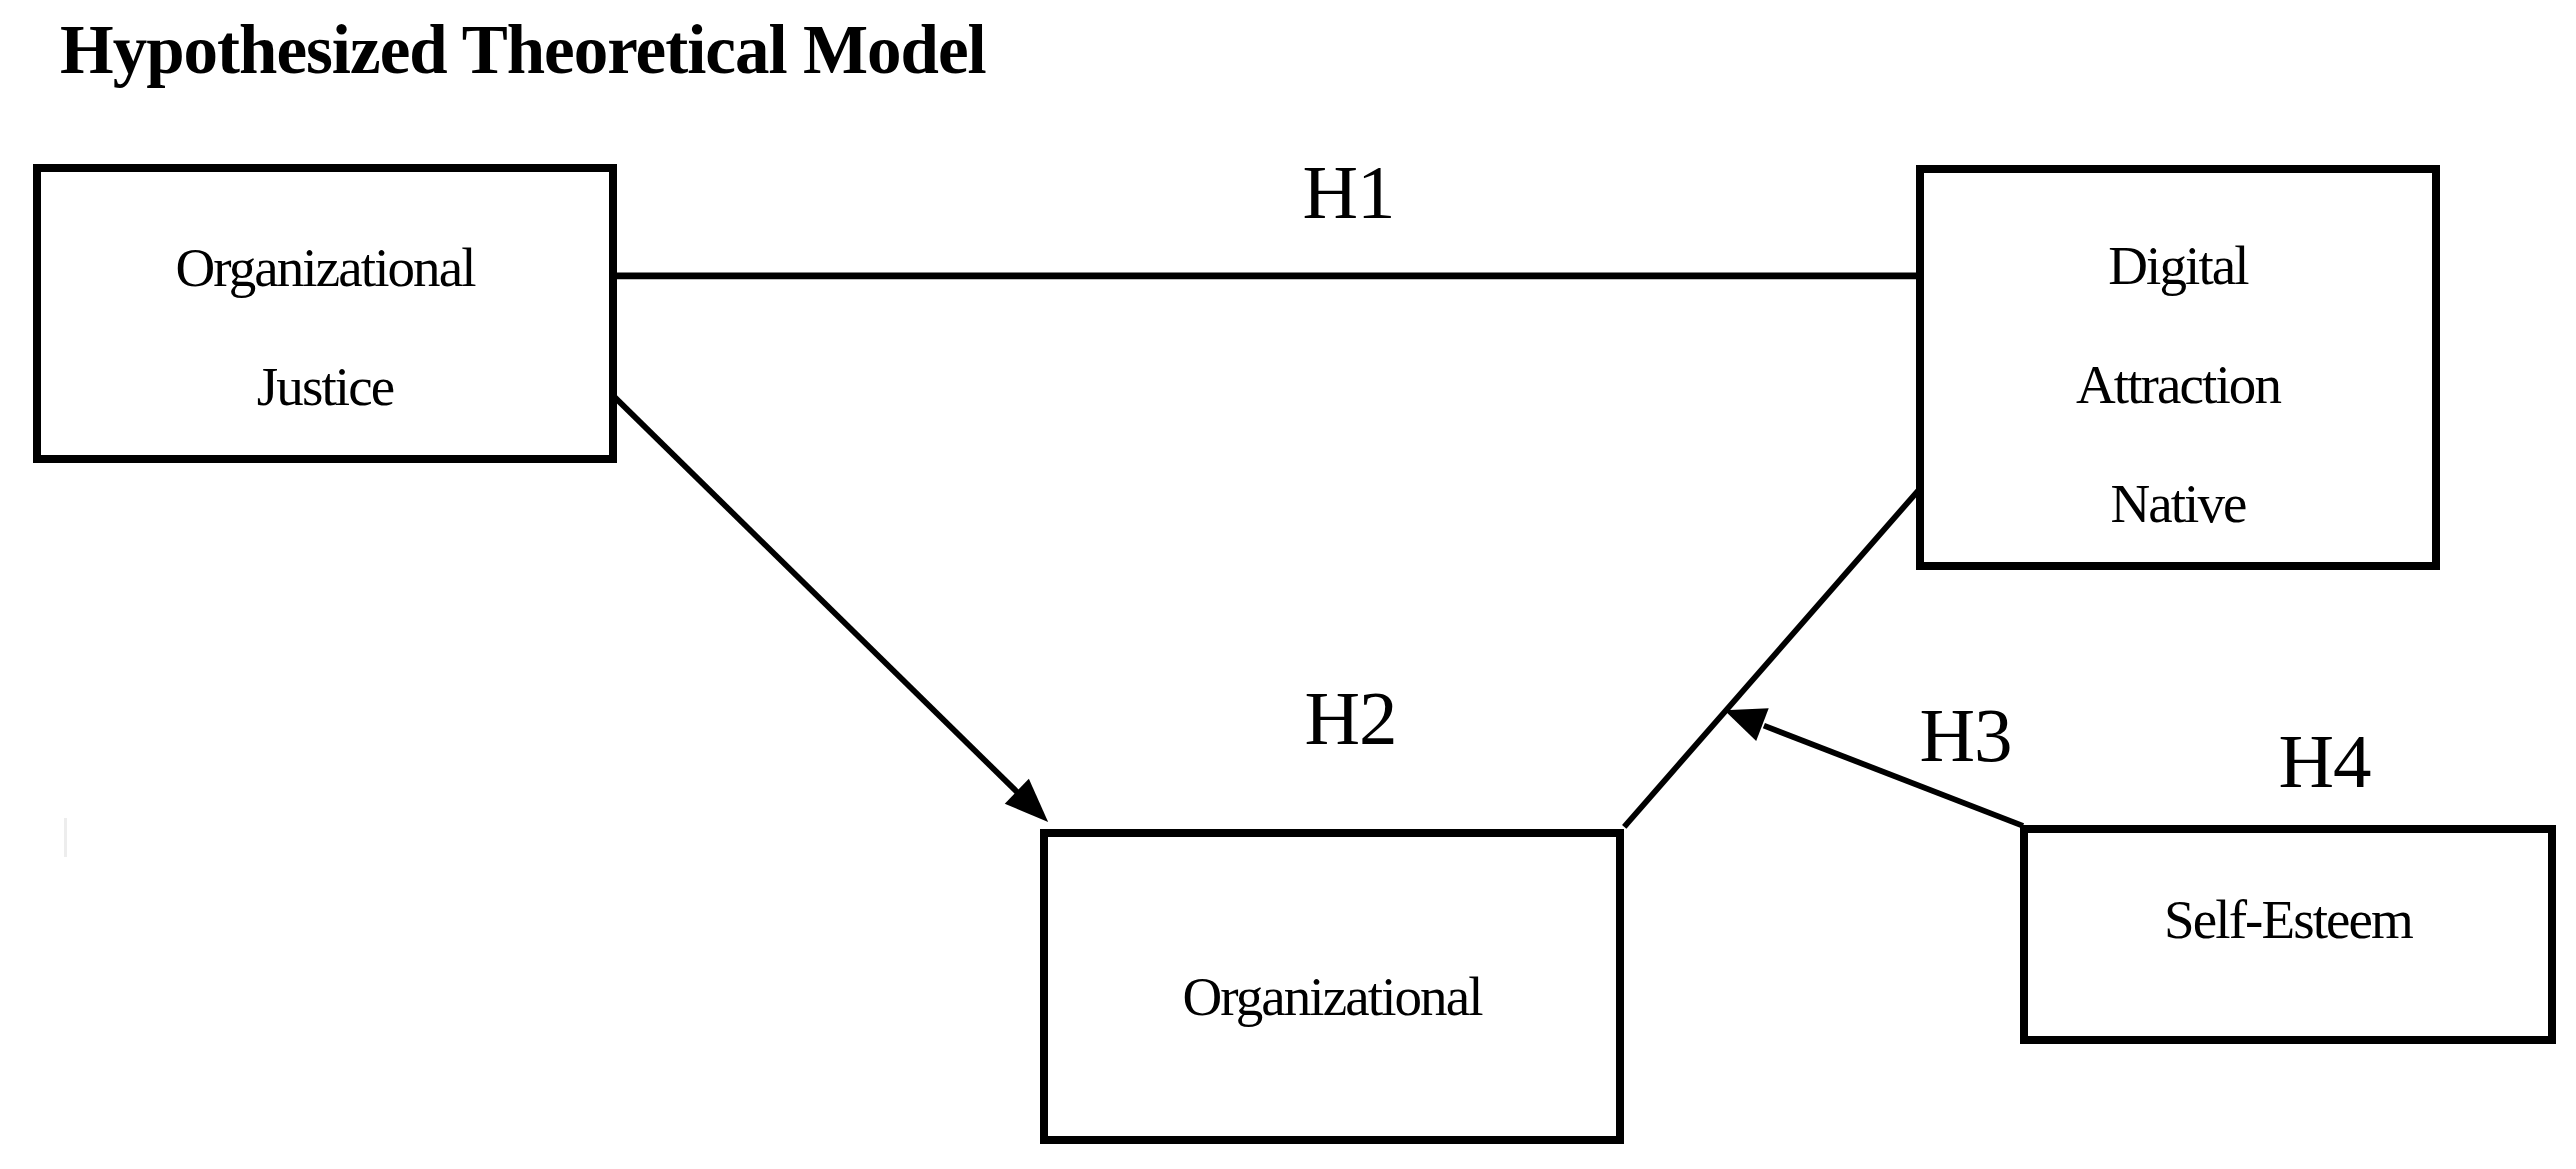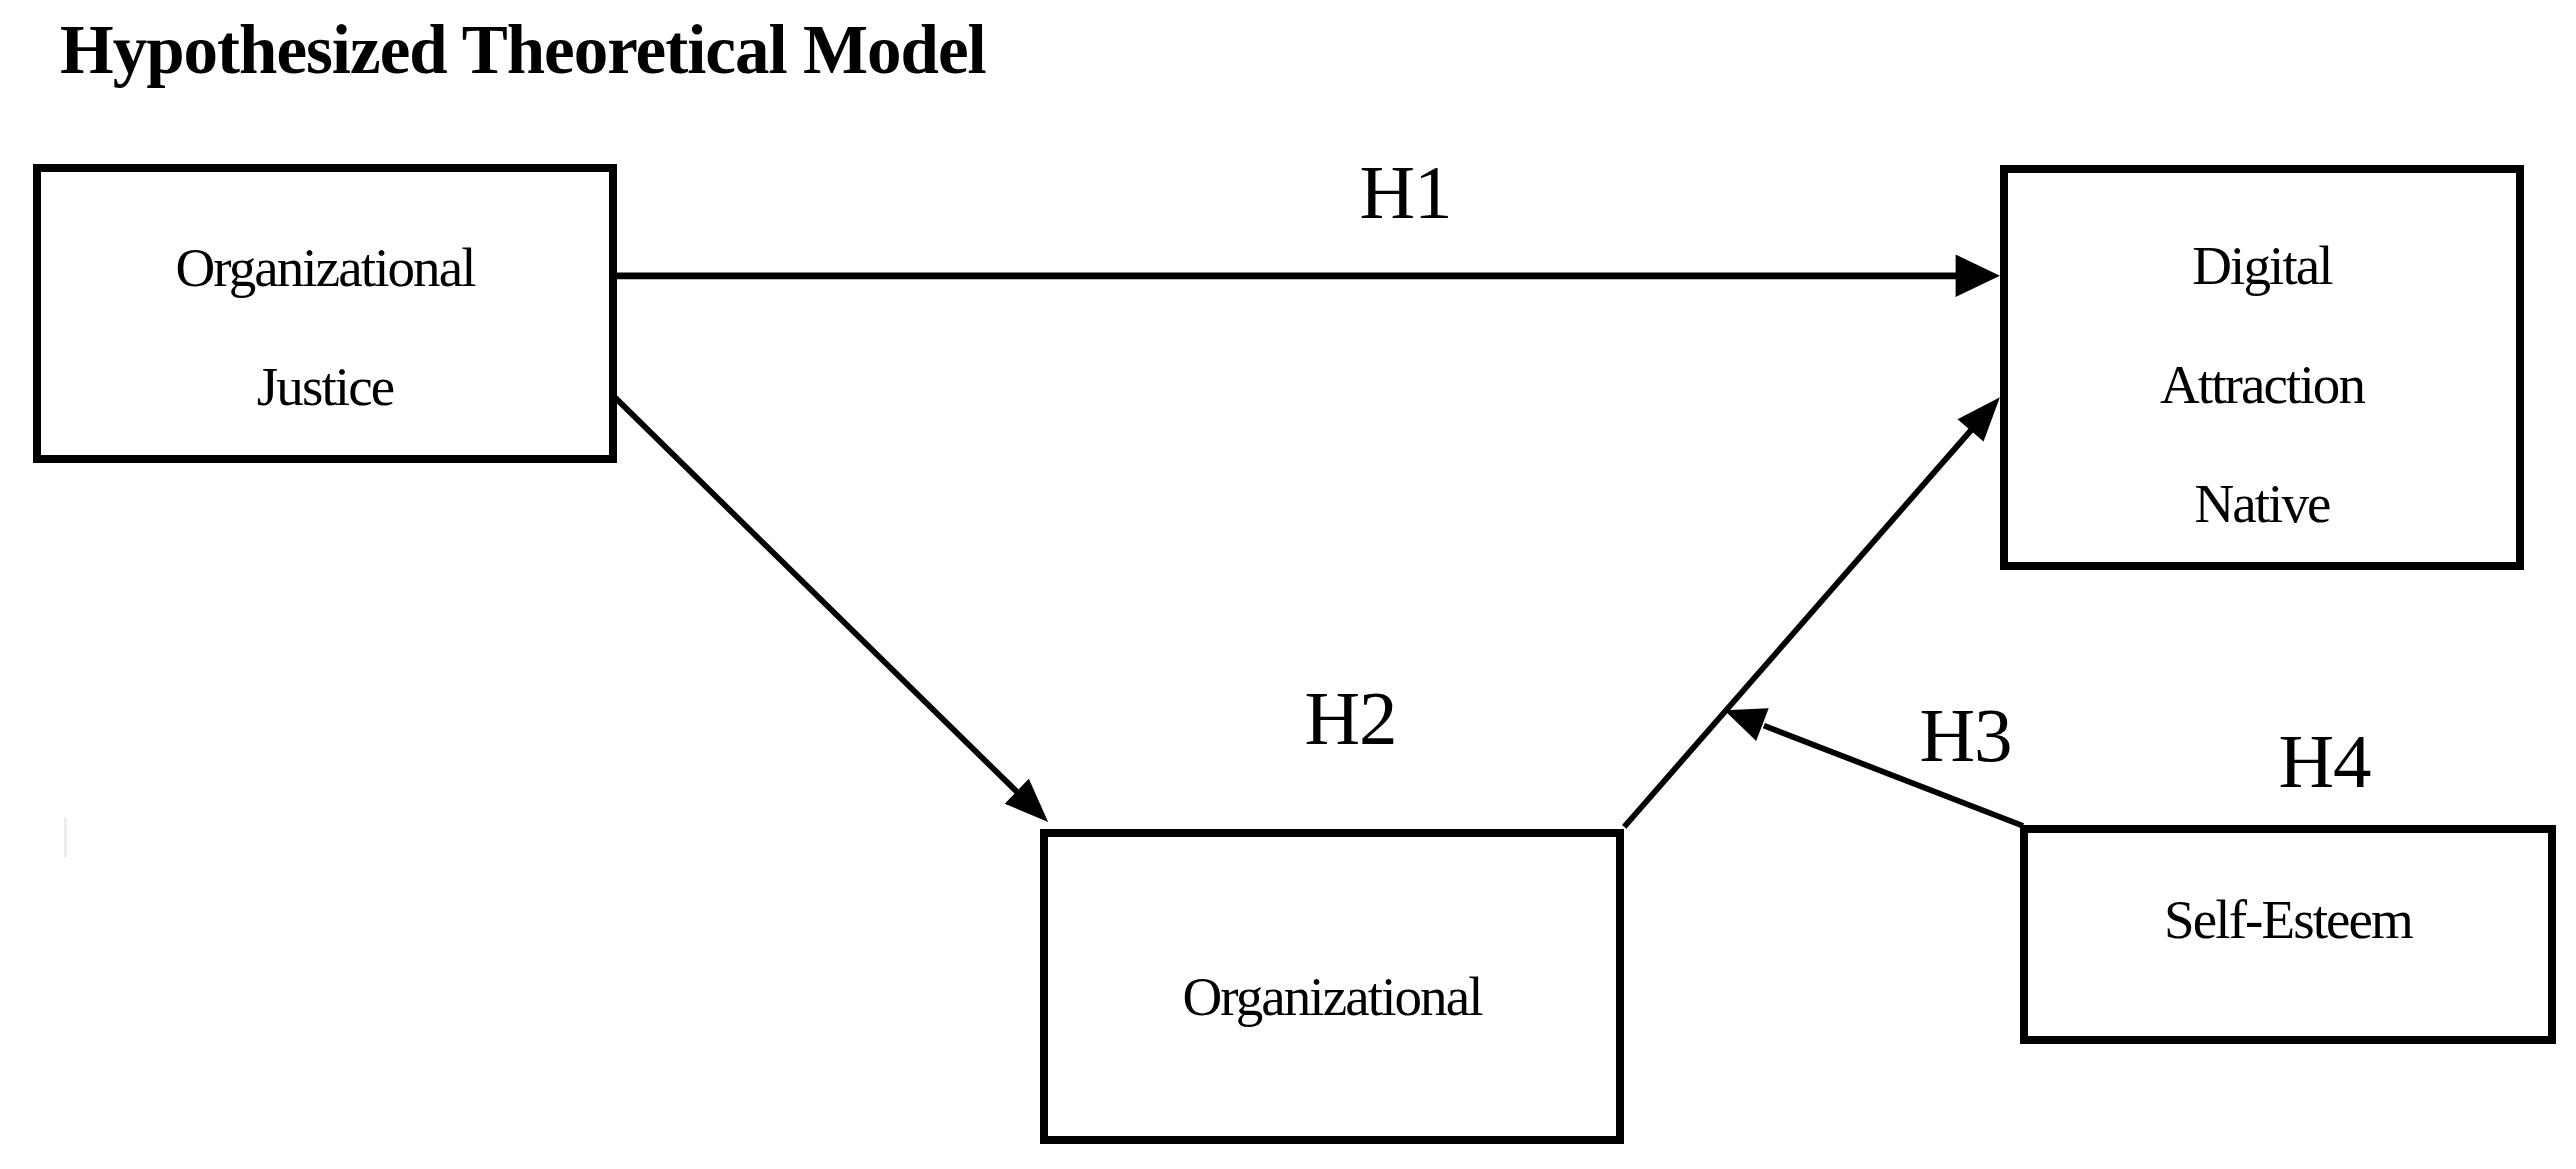--- a/index.html
+++ b/index.html
@@ -45,35 +45,35 @@
     text-align: center;
     font-size: 55px;
     letter-spacing: -1.9px;
     line-height: 119px;
   }
   .node-box .node-label-line {
     display: block;
     white-space: nowrap;
   }
   .node-justice     { left: 33px;   top: 164px; width: 584px; height: 299px; padding-top: 27px; }
-  .node-attraction  { left: 2000px; top: 165px; width: 524px; height: 405px; padding-top: 33px; }
+  .node-attraction  { left: 1916px; top: 165px; width: 524px; height: 405px; padding-top: 33px; }
   .node-reputation  { left: 1040px; top: 829px; width: 584px; height: 315px; padding-top: 19px; }
   .node-selfesteem  { left: 2020px; top: 825px; width: 536px; height: 219px; }
   .node-selfesteem .node-label-line { transform: translateY(-15.4px); }
   .hypothesis-label {
     position: absolute;
     width: 145px;
     height: 77px;
     line-height: 77px;
     font-size: 77px;
     letter-spacing: -1px;
     text-align: center;
     white-space: nowrap;
   }
-  .label-h1 { left: 1333px; top: 154px; }
+  .label-h1 { left: 1276px; top: 154px; }
   .label-h2 { left: 1278px; top: 680px; }
   .label-h3 { left: 1893px; top: 697px; }
   .label-h4 { left: 2252px; top: 723px; }
   .scan-artifact {
     position: absolute;
     left: 64px;
     top: 818px;
     width: 2.9px;
     height: 39px;
     background: #ededed;

